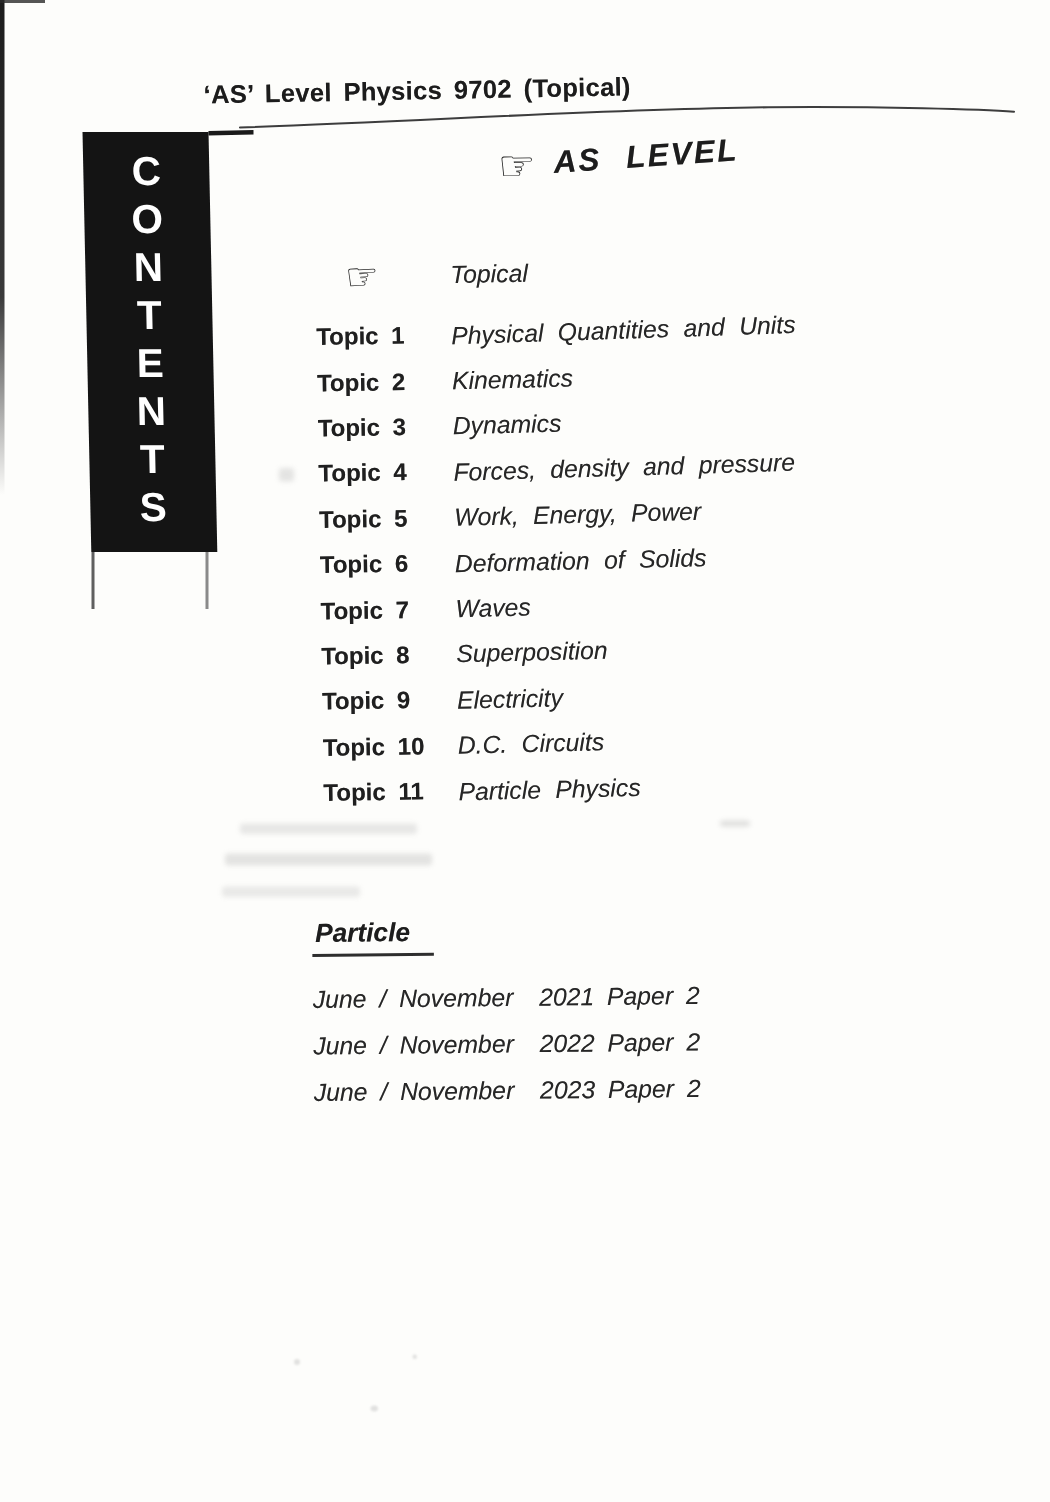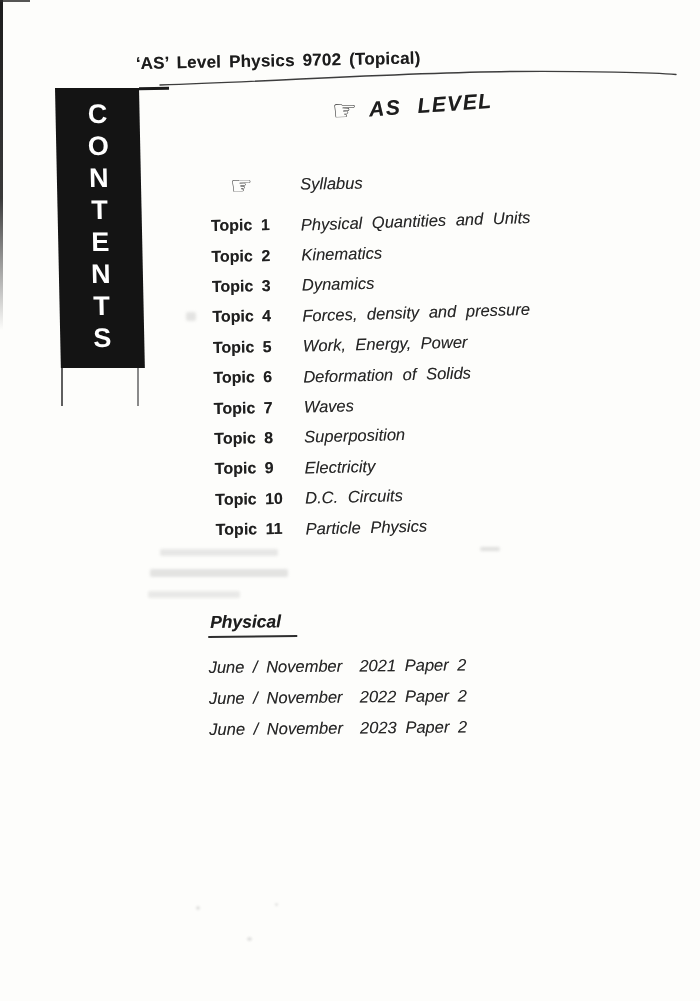--- a/index.html
+++ b/index.html
@@ -172,21 +172,21 @@
 
   <div class="as-level">
     <span class="hand">☞</span>
     <span class="hd-text">AS LEVEL</span>
   </div>
 
   <div class="toc">
 
     <div class="syllabus-row">
       <span class="hand">☞</span>
-      <span class="italic-title">Syllabus</span>
+      <span class="italic-title">Topical</span>
     </div>
 
     <ul class="topics">
       <li class="topic-row">
         <span class="topic-label">Topic 1</span>
         <span class="italic-title" style="transform: rotate(-1deg);">Physical Quantities and Units</span>
       </li>
       <li class="topic-row">
         <span class="topic-label">Topic 2</span>
         <span class="italic-title">Kinematics</span>
@@ -224,21 +224,21 @@
         <span class="italic-title">D.C. Circuits</span>
       </li>
       <li class="topic-row">
         <span class="topic-label">Topic 11</span>
         <span class="italic-title">Particle Physics</span>
       </li>
     </ul>
   </div>
 
   <div class="revision">
-    <div class="revision-heading">Physical</div>
+    <div class="revision-heading">Particle</div>
     <div class="revision-items">
       <div class="revision-item">June / November  2021 Paper 2</div>
       <div class="revision-item">June / November  2022 Paper 2</div>
       <div class="revision-item">June / November  2023 Paper 2</div>
     </div>
   </div>
 
   <div class="smudge sm1"></div>
   <div class="smudge sm2"></div>
   <div class="smudge sm3"></div>

